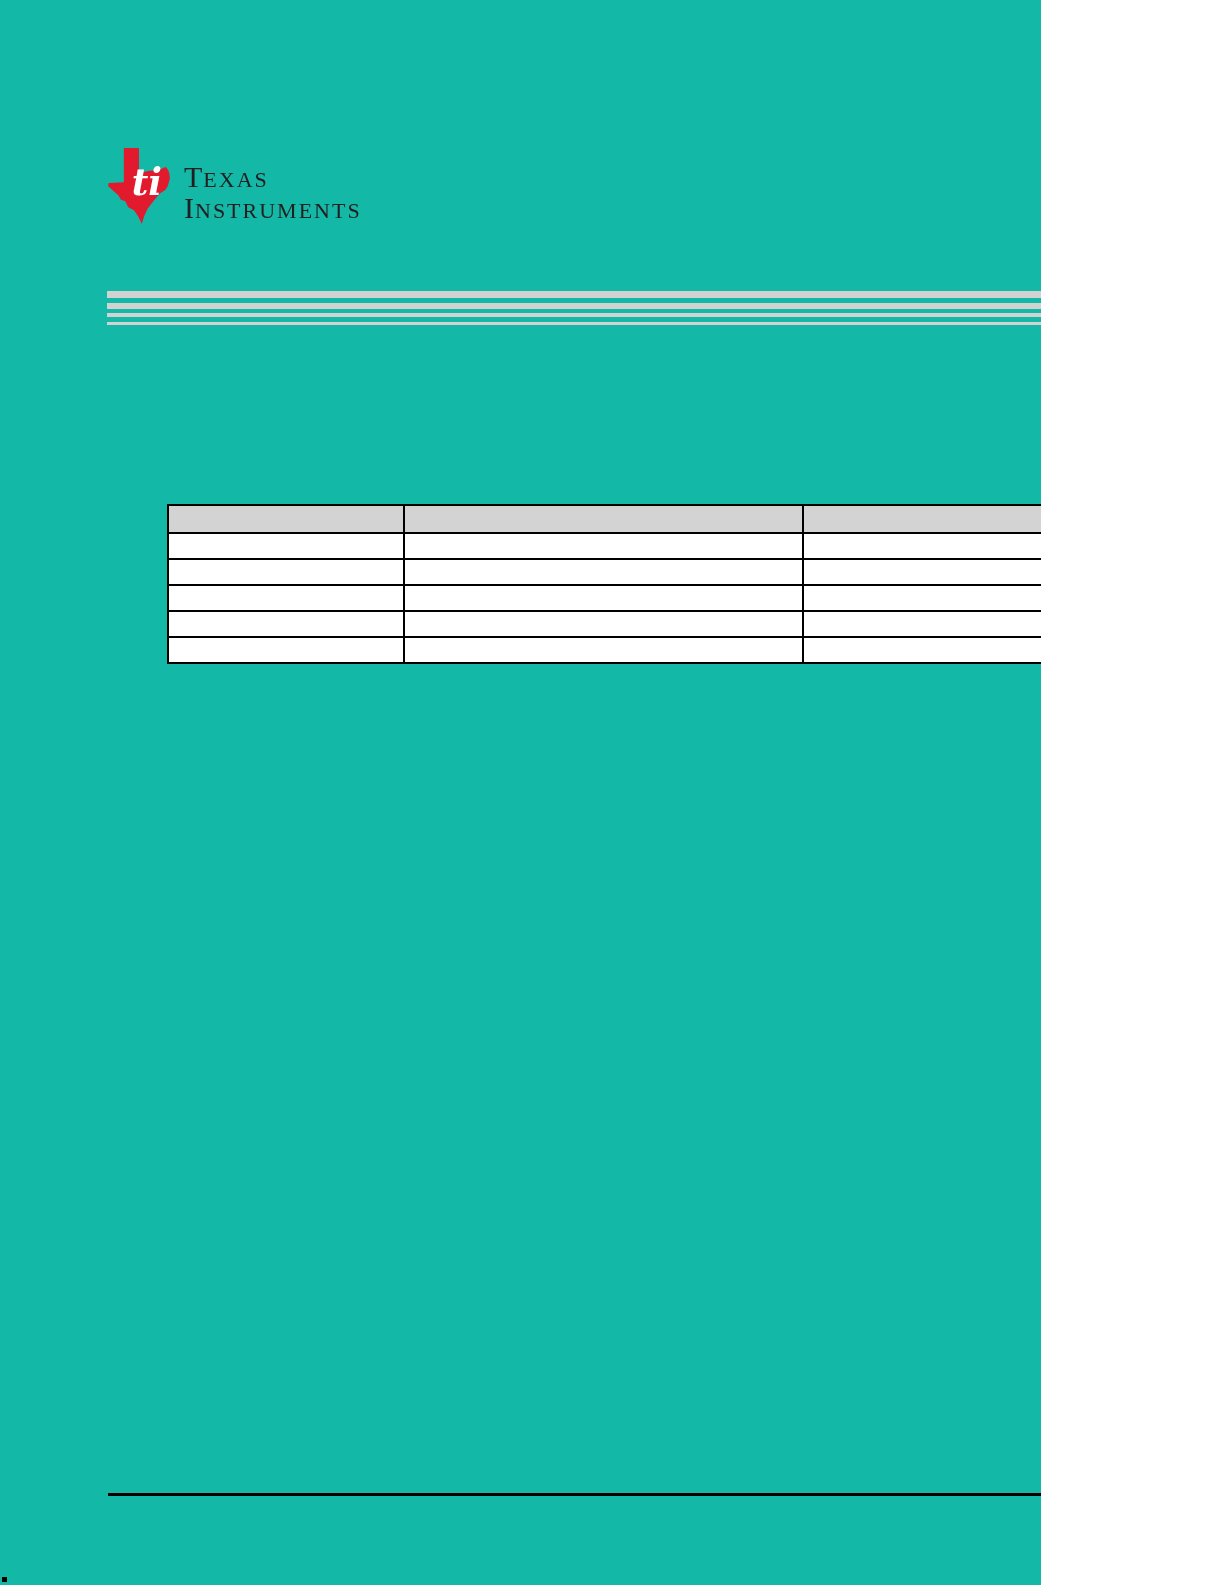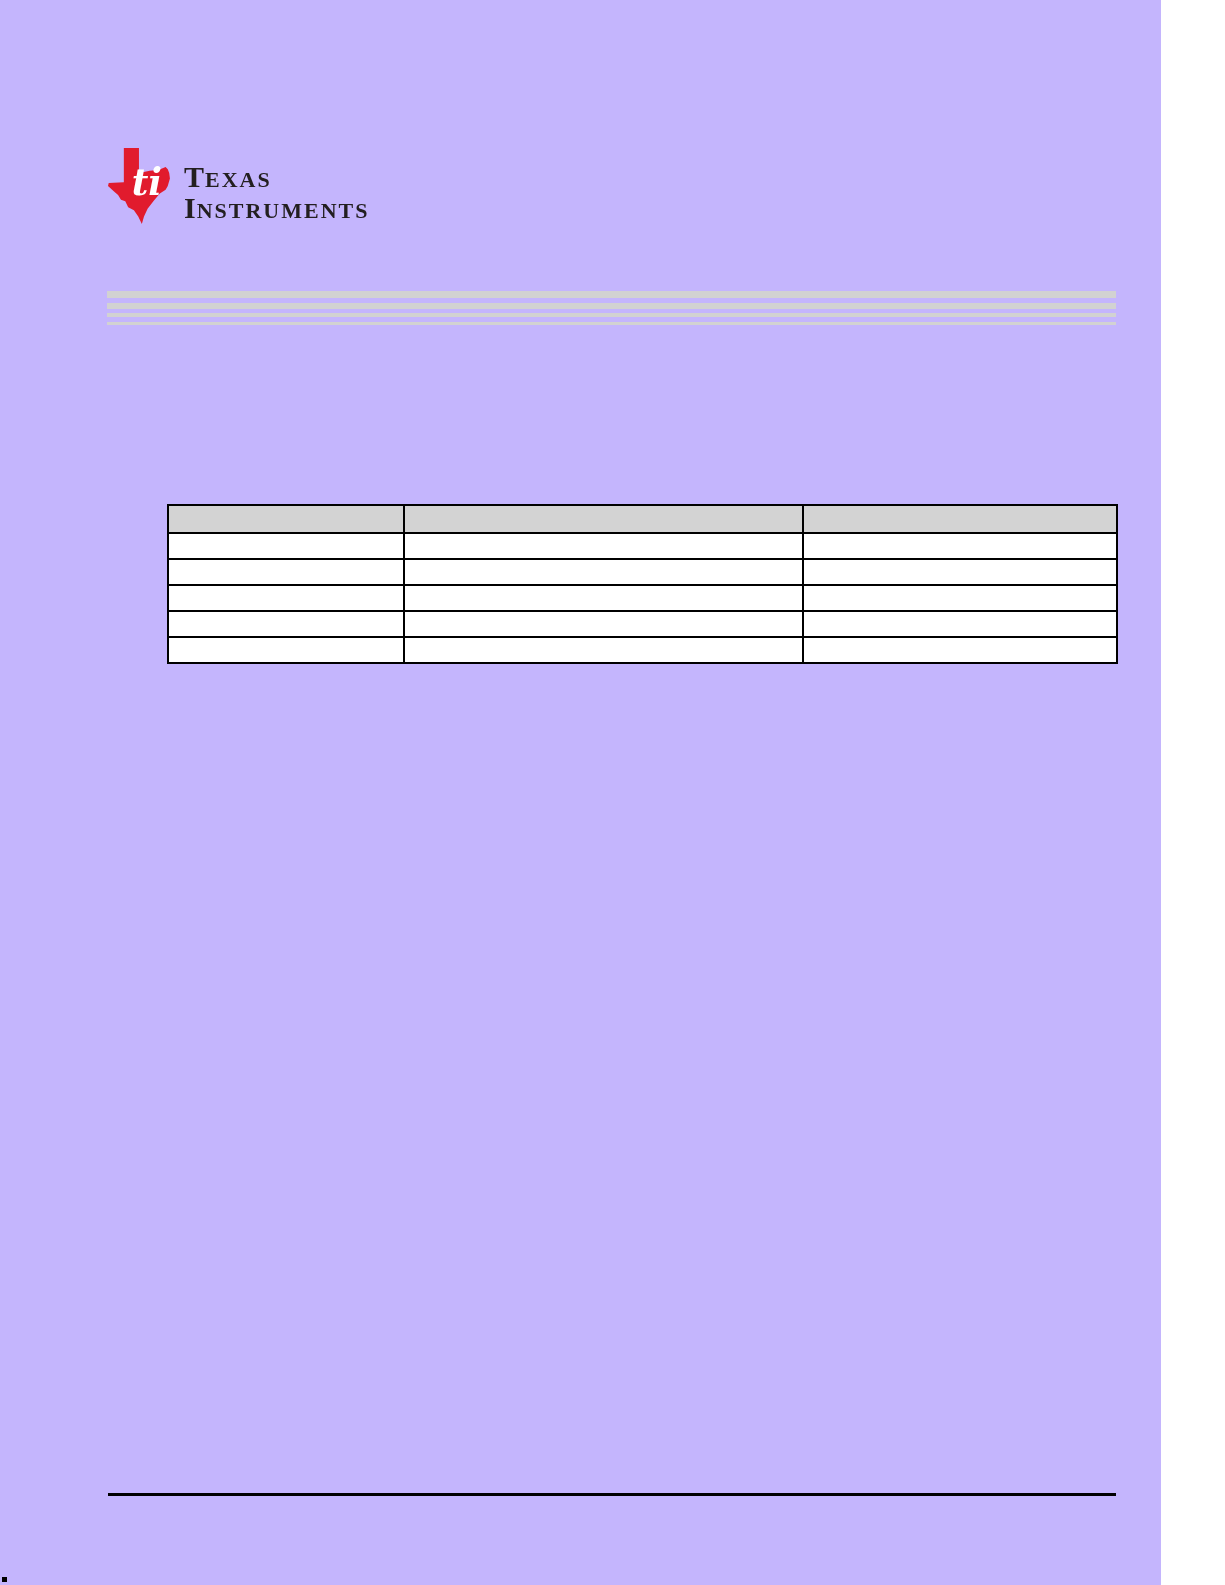--- a/index.html
+++ b/index.html
@@ -2,23 +2,23 @@
 <html><head>
 <meta charset="utf-8">
 <style>
   html, body {
     margin: 0;
     padding: 0;
     background: #ffffff;
   }
   .page {
     position: relative;
-    width: 1161px;
+    width: 1041px;
     height: 1585px;
-    background: #c4b5fd;
+    background: #14b8a6;
     overflow: hidden;
     font-family: "Liberation Serif", serif;
   }
 
   
   .texas-logo {
     position: absolute;
     left: 108px;
     top: 148px;
     width: 72px;
@@ -26,21 +26,21 @@
   }
   .brand-text {
     position: absolute;
     left: 184px;
     top: 163px;
     color: #231F20;
   }
   .brand-line {
     display: block;
     font-family: "Liberation Serif", serif;
-    font-weight: bold;
+    font-weight: normal;
     text-transform: uppercase;
     font-size: 22px;
     letter-spacing: 2px;
     line-height: 28px;
     white-space: nowrap;
   }
   .brand-line::first-letter {
     font-size: 30px;
     letter-spacing: 1px;
   }

